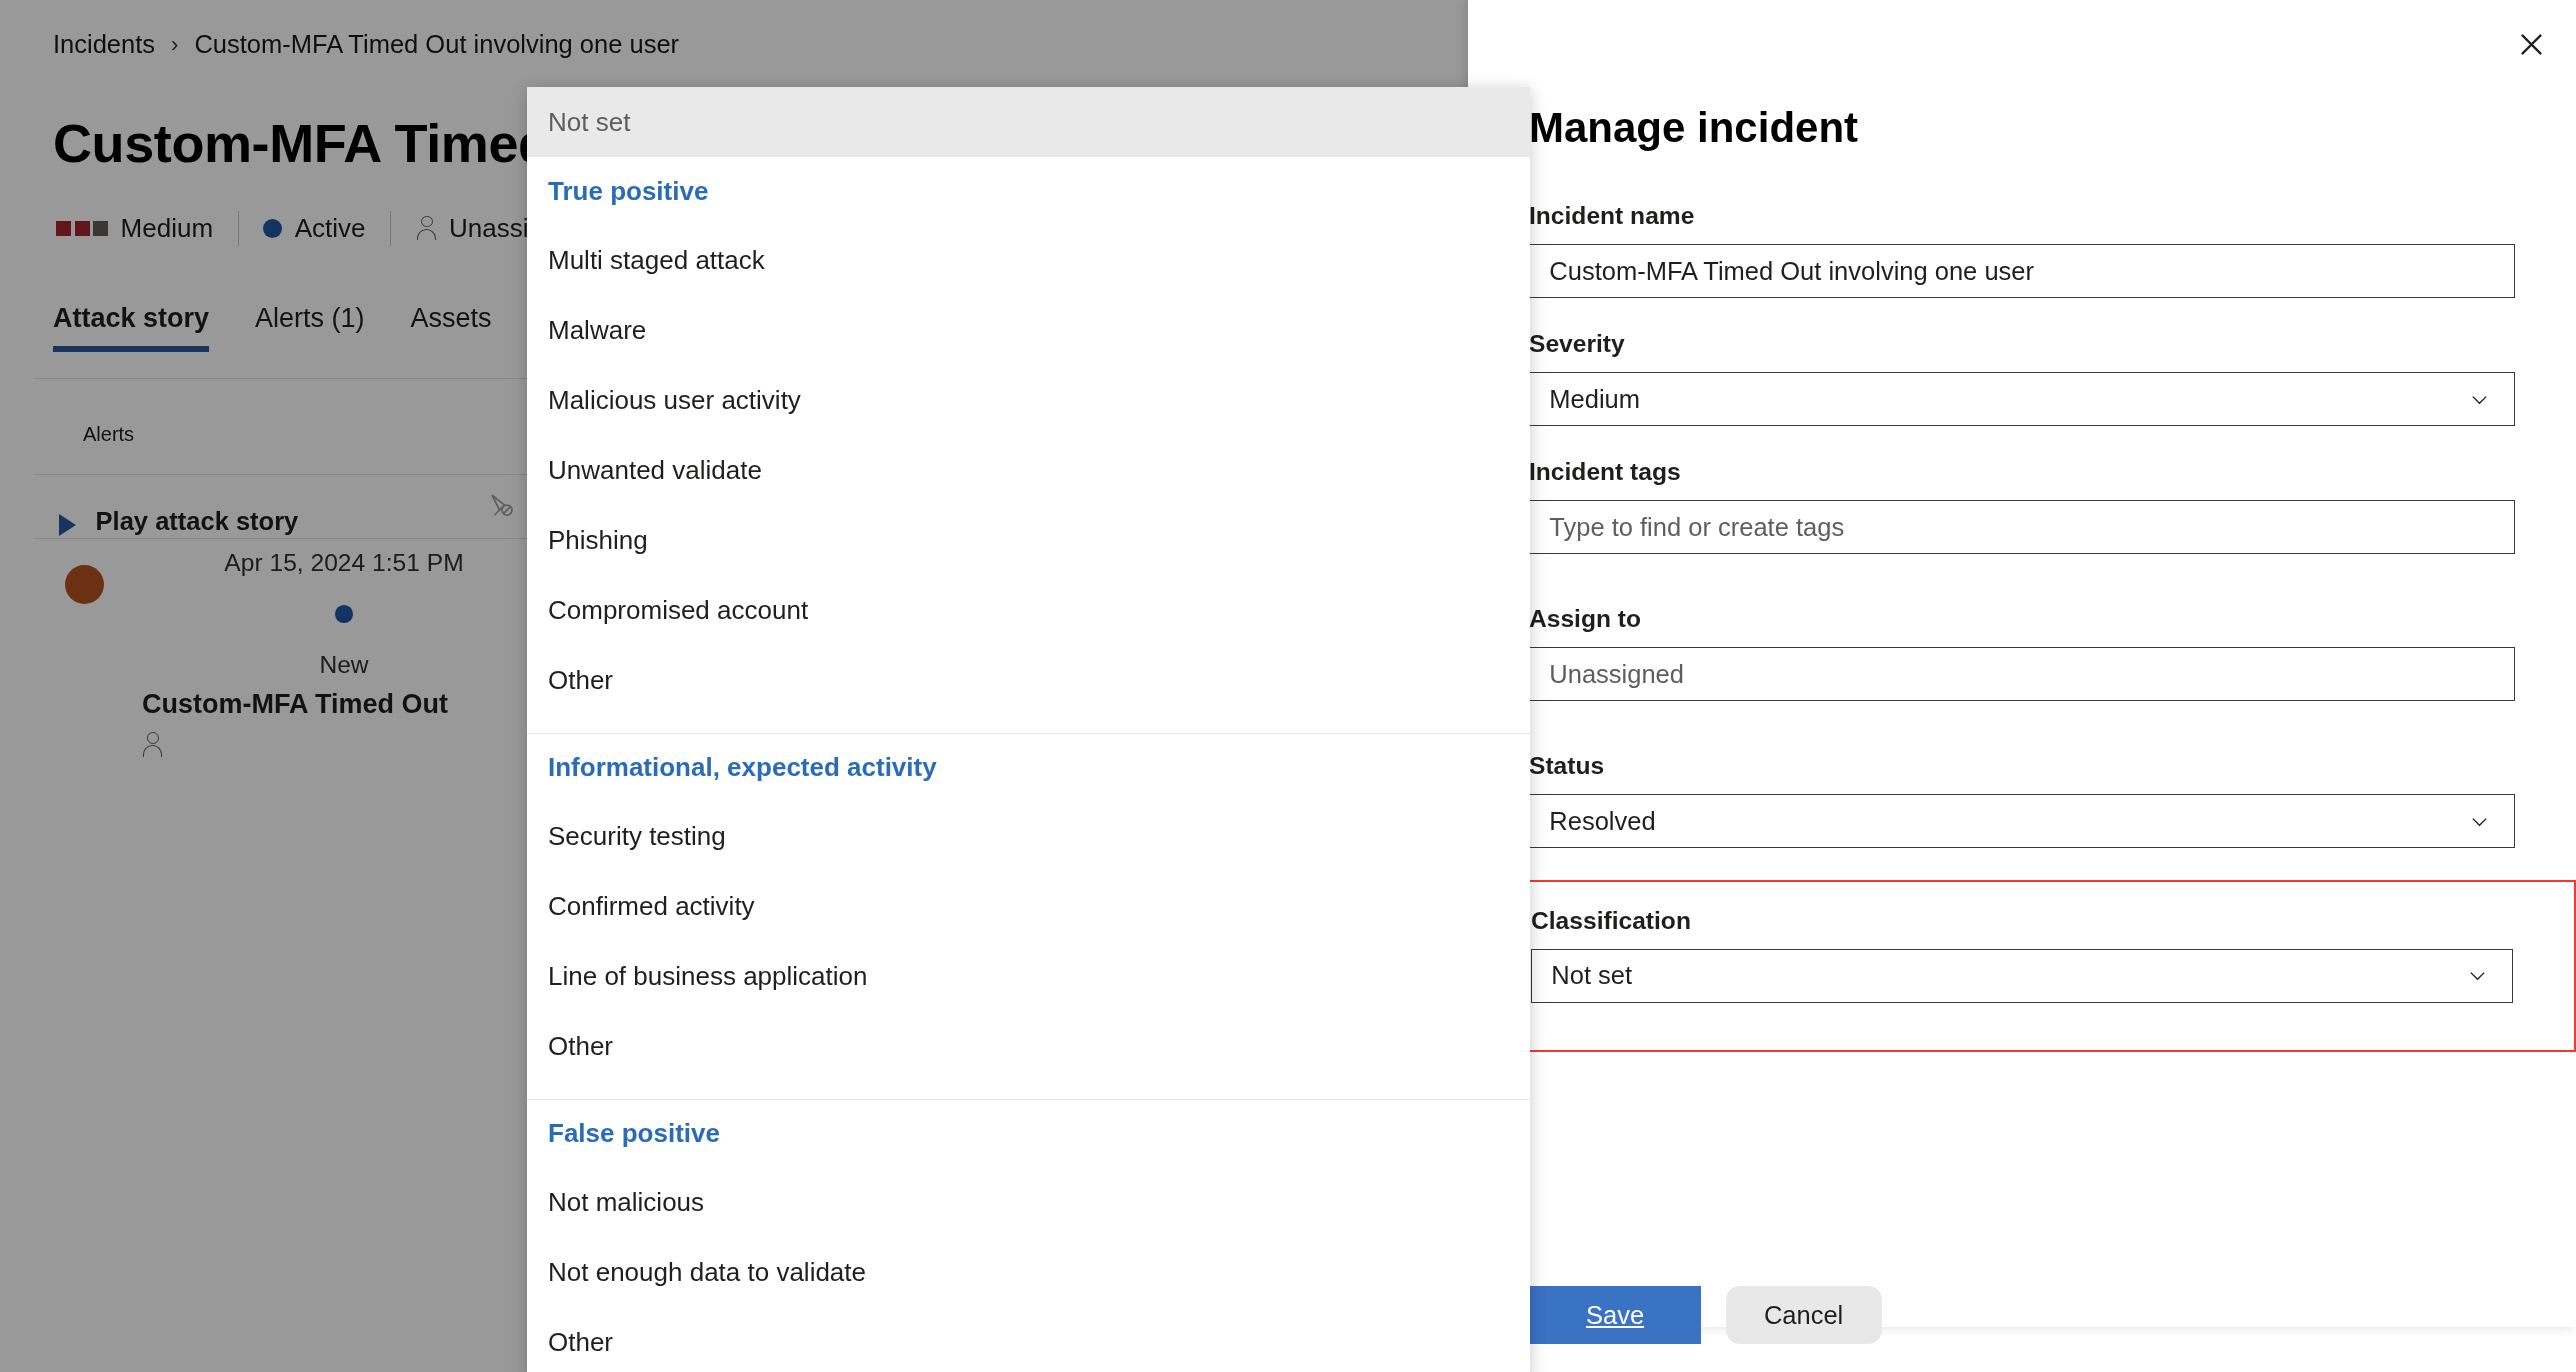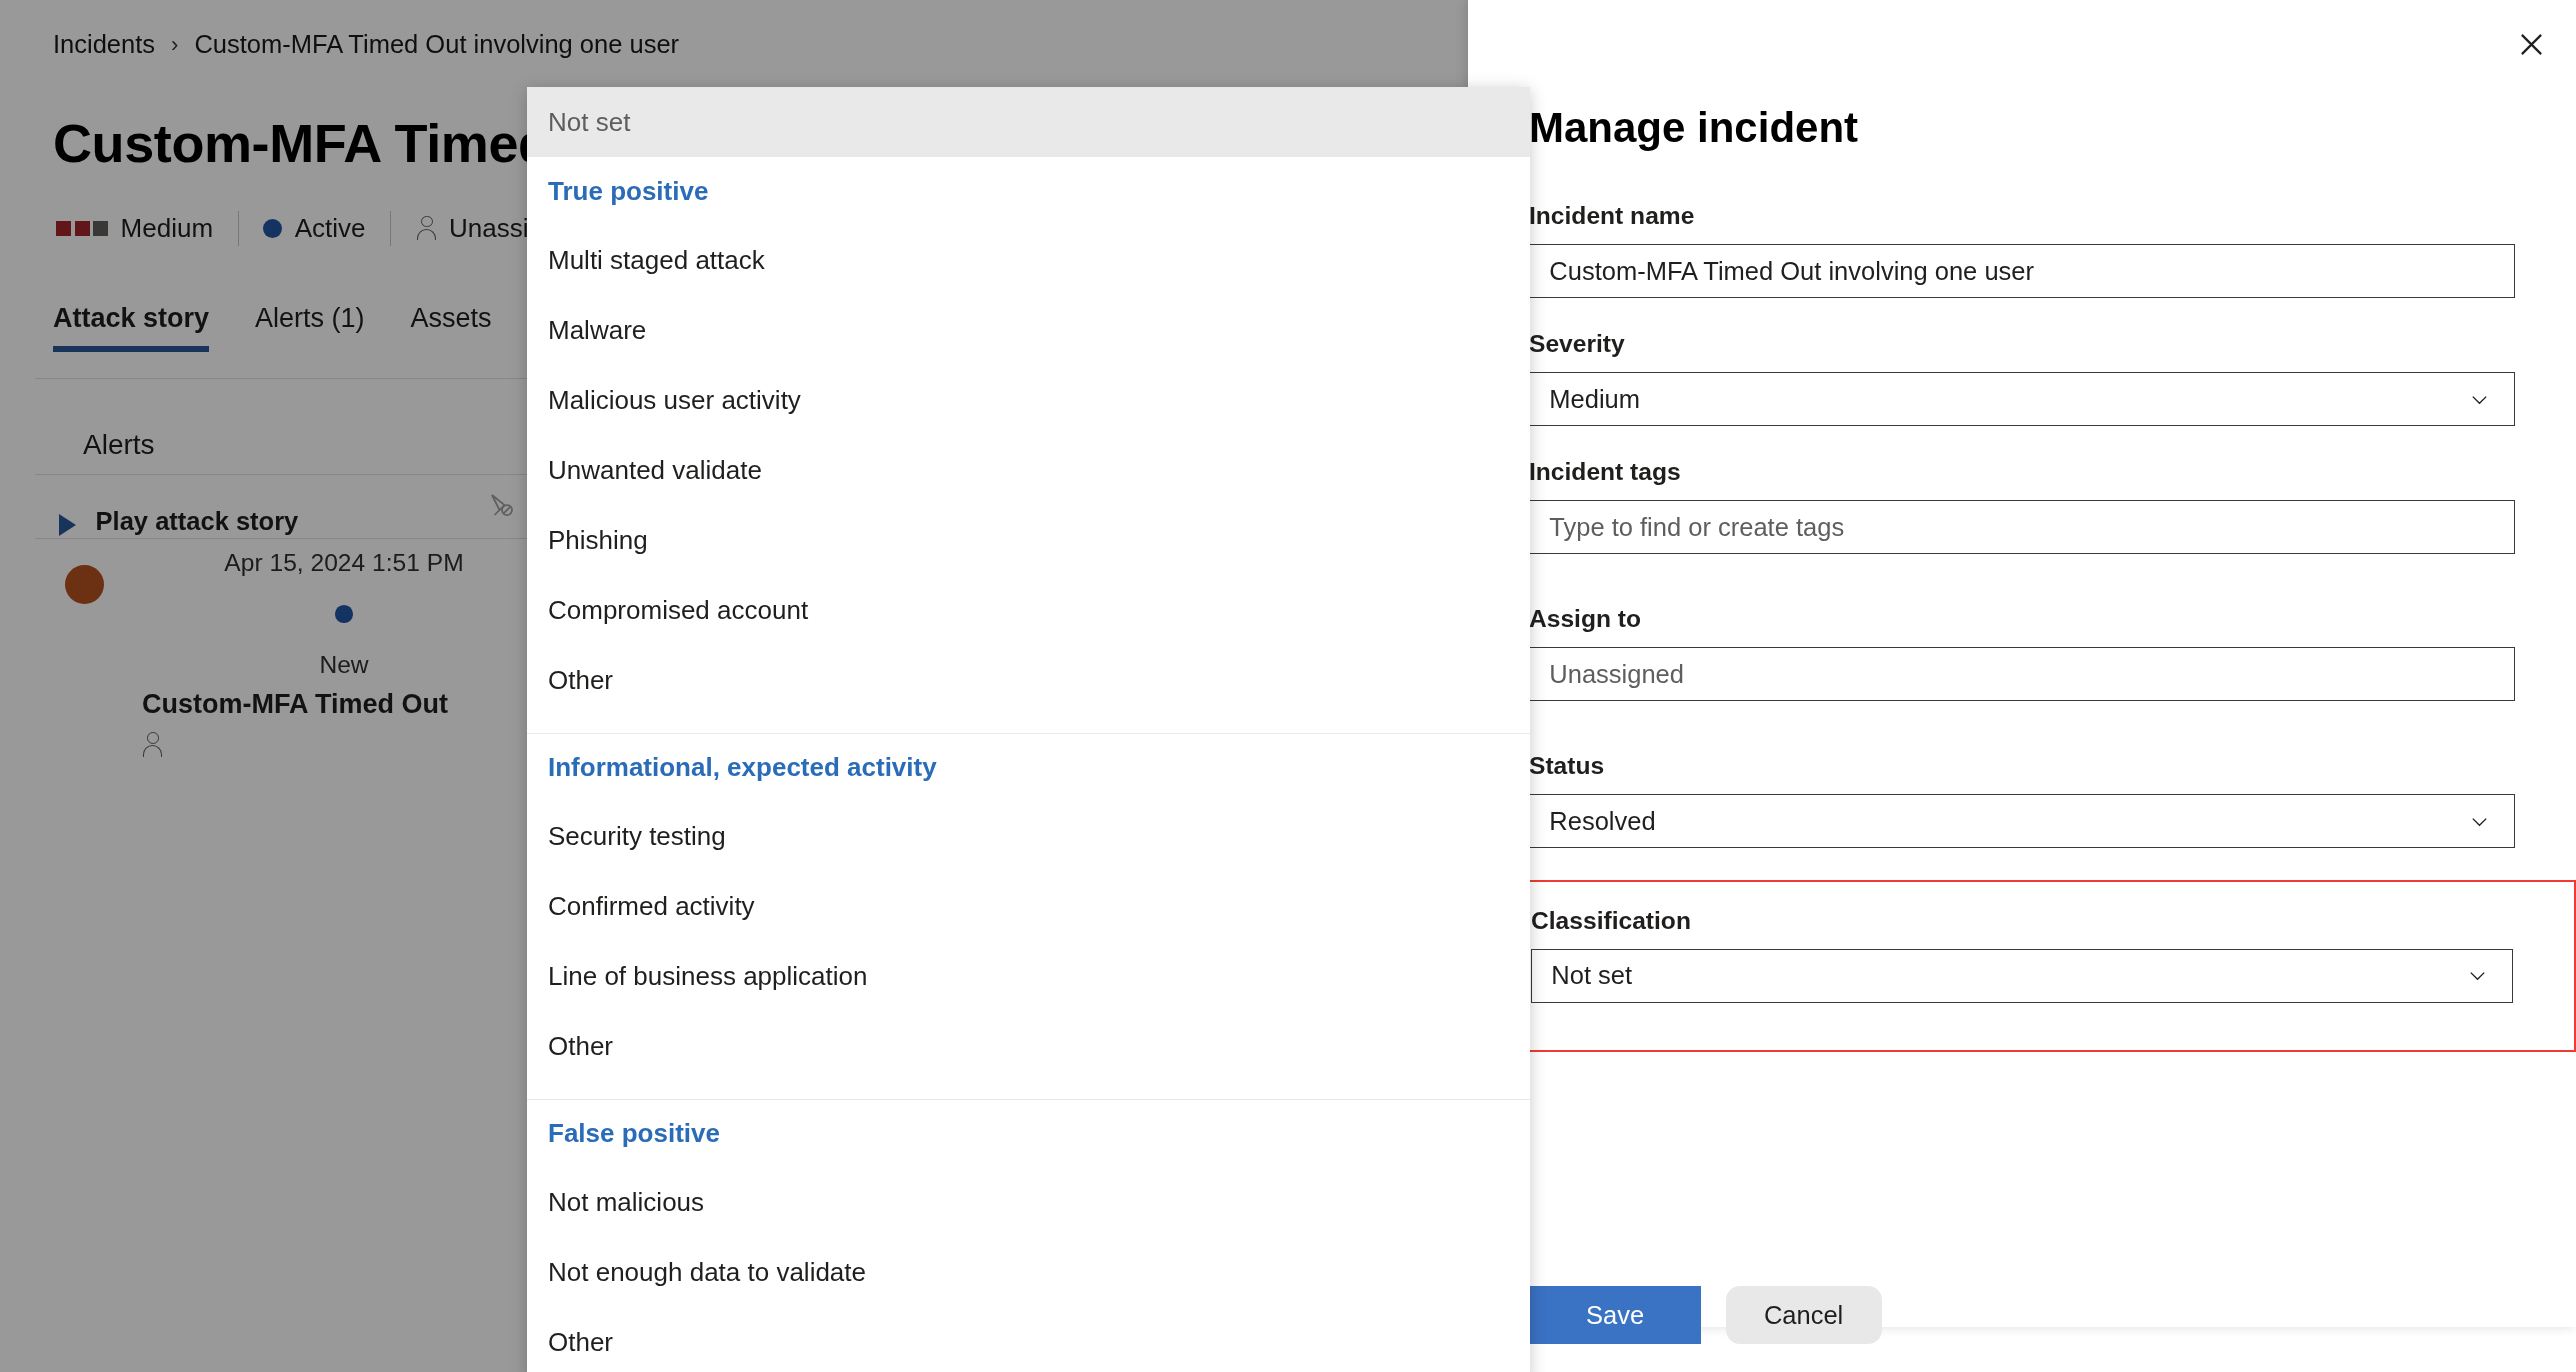--- a/index.html
+++ b/index.html
@@ -138,23 +138,22 @@
     right: 0;
     top: 378px;
     height: 0.9px;
     background: #e1dfdd;
   }
 
   .alerts-heading {
     position: absolute;
     left: 83px;
     top: 423px;
-    font-size: 28px;
-    color: #201f1e;
-    margin-top: 6px;
+    font-size: 20px;
+    color: #201f1e;
   }
   .rule-a {
     position: absolute; left: 35px; right: 0; top: 474px;
     height: 0.9px; background: #e1dfdd;
   }
   .rule-b {
     position: absolute; left: 35px; right: 0; top: 538px;
     height: 0.9px; background: #e1dfdd;
   }
 
@@ -326,21 +325,21 @@
     height: 58px;
     min-width: 172px;
     display: flex;
     align-items: center;
     justify-content: center;
     font-size: 25.5px;
     border: none;
     cursor: pointer;
     font-family: inherit;
   }
-  .btn.primary { background: #3a72c4; color: #ffffff; }
+  .btn.primary { background: #3a72c4; color: #ffffff; text-decoration: underline; }
   .btn.secondary { background: #e8e8e8; color: #201f1e; min-width: 156px; border-radius: 14px; }
 
   
   #classification-flyout {
     position: absolute;
     left: 527px;
     top: 87px;
     width: 1003px;
     height: 1295px;
     background: #ffffff;

